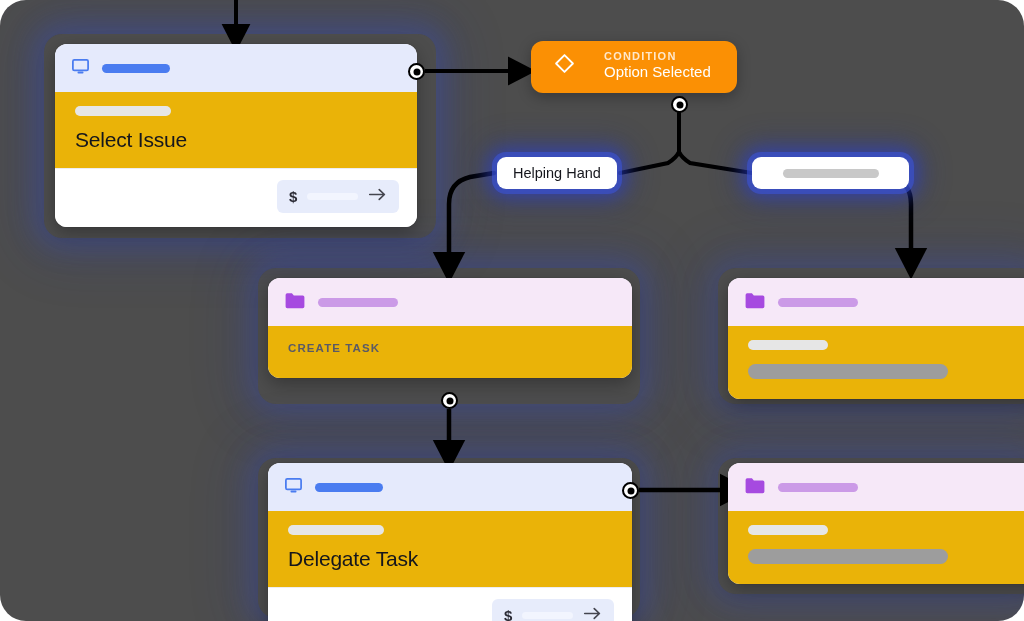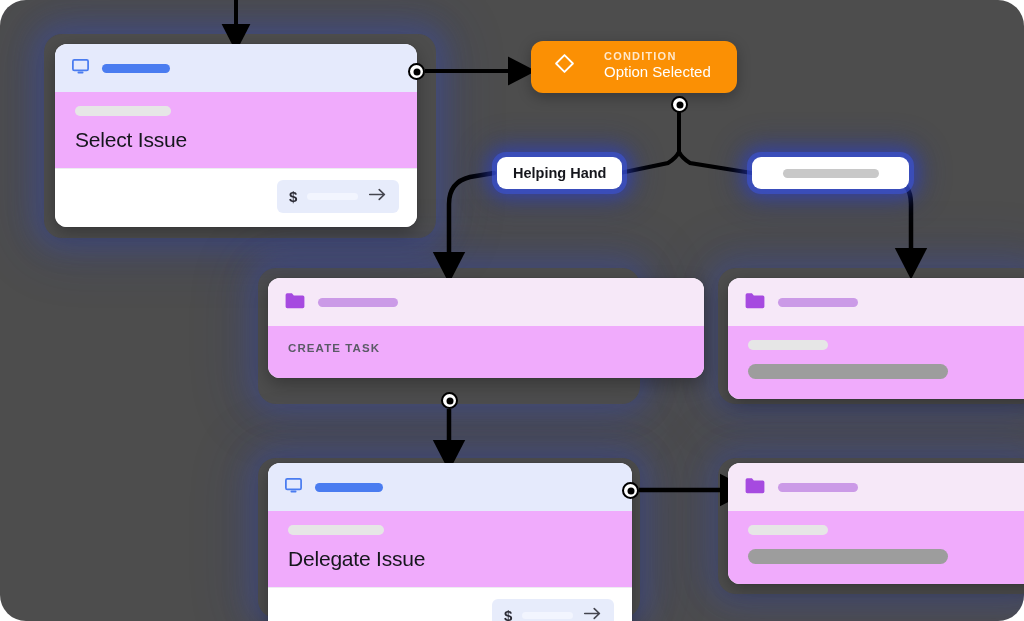--- a/index.html
+++ b/index.html
@@ -56,21 +56,21 @@
 
   .head-bar {
     height: 9px;
     border-radius: 5px;
   }
   .head-bar.blue   { width: 68px; background: #4a7cf0; }
   .head-bar.purple { width: 80px; background: #cb9ae7; }
 
   .node-body {
     padding: 14px 20px 16px 20px;
-    background: #f0abfc;
+    background: #eab308;
   }
 
   .ghost-bar {
     height: 10px;
     border-radius: 6px;
     background: #e6e6e6;
   }
   .ghost-bar.dark {
     background: #9d9d9d;
     height: 15px;
@@ -164,21 +164,21 @@
     justify-content: center;
     padding: 0 16px;
     z-index: 12;
     box-shadow:
       0 0 0 5px rgba(60,86,220,0.55),
       0 0 16px 9px rgba(44,64,200,0.55),
       0 0 30px 14px rgba(40,56,170,0.32);
   }
   .branch-pill-text {
     font-size: 14.5px;
-    font-weight: 700;
+    font-weight: 400;
     color: #15161c;
     white-space: nowrap;
     text-align: right;
   }
   .branch-ghost {
     width: 96px;
     height: 9px;
     border-radius: 5px;
     background: #c8c8c8;
   }
@@ -294,21 +294,21 @@
   <div class="port" style="left:671px; top:96px;"></div>
 
   <div class="branch-pill" style="left:497px; top:157px;">
     <span class="branch-pill-text">Helping Hand</span>
   </div>
 
   <div class="branch-pill" style="left:752px; top:157px; width:125px;">
     <span class="branch-ghost"></span>
   </div>
 
-  <div class="node" style="left:268px; top:278px; width:436px;">
+  <div class="node" style="left:268px; top:278px; width:364px;">
     <div class="node-head purple">
       <span>
         <svg width="22" height="19" viewBox="0 0 24 21" fill="none">
           <path d="M1.6,4.4 a1.8,1.8 0 0 1 1.8,-1.8 h5.2 l2.1,2.4 h9.9
                    a1.8,1.8 0 0 1 1.8,1.8 v10.4 a1.8,1.8 0 0 1 -1.8,1.8
                    h-17.2 a1.8,1.8 0 0 1 -1.8,-1.8 z" fill="#a64ae0"></path>
         </svg>
       </span>
       <span class="head-bar purple"></span>
     </div>
@@ -323,21 +323,21 @@
       <span>
         <svg width="19" height="19" viewBox="0 0 24 24" fill="none">
           <rect x="2.4" y="3.6" width="19.2" height="13.4" rx="1.8" stroke="#4a7cf0" stroke-width="2.2"></rect>
           <rect x="8.2" y="18.4" width="7.6" height="2.4" rx="1.1" fill="#4a7cf0"></rect>
         </svg>
       </span>
       <span class="head-bar blue"></span>
     </div>
     <div class="node-body">
       <div class="ghost-bar" style="width:96px; margin-bottom:12px;"></div>
-      <div class="node-title">Delegate Issue</div>
+      <div class="node-title">Delegate Task</div>
     </div>
     <div class="node-foot">
       <div class="money-field">
         <span class="money-sign">$</span>
         <span class="money-placeholder"></span>
         <span>
           <svg width="19" height="15" viewBox="0 0 22 16" fill="none">
             <path d="M2,8 H19 M13,2.4 L19,8 L13,13.6" stroke="#44454f" stroke-width="1.9" stroke-linecap="round" stroke-linejoin="round"></path>
           </svg>
         </span>

